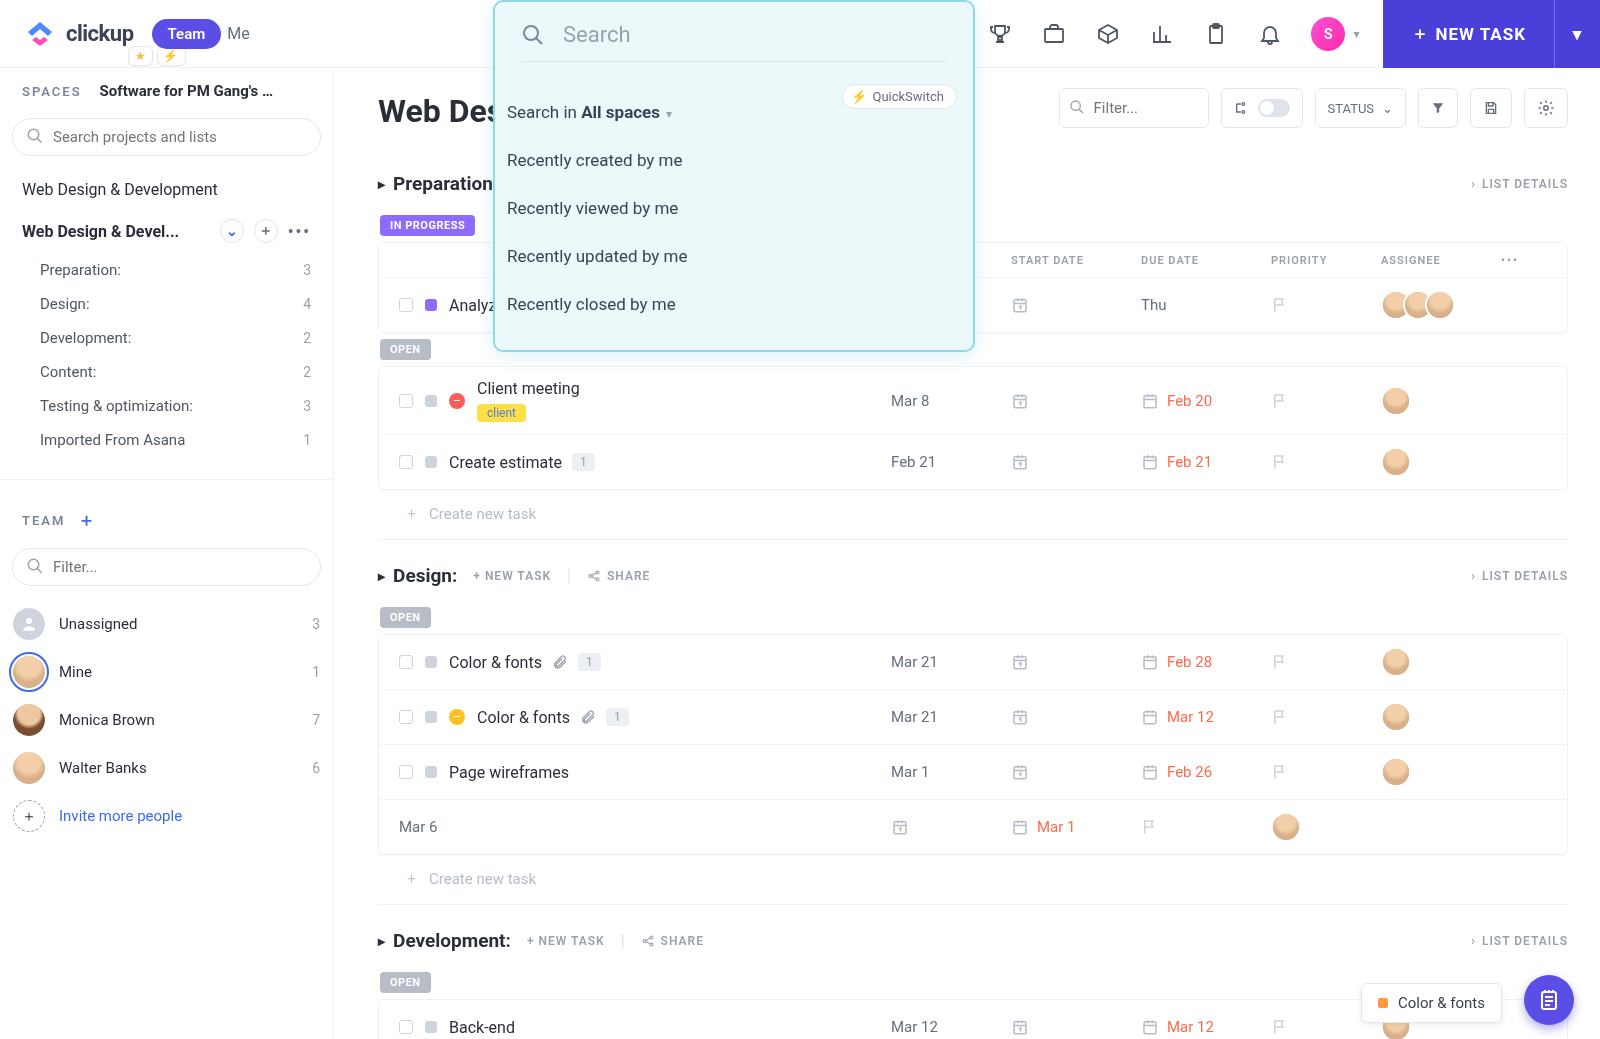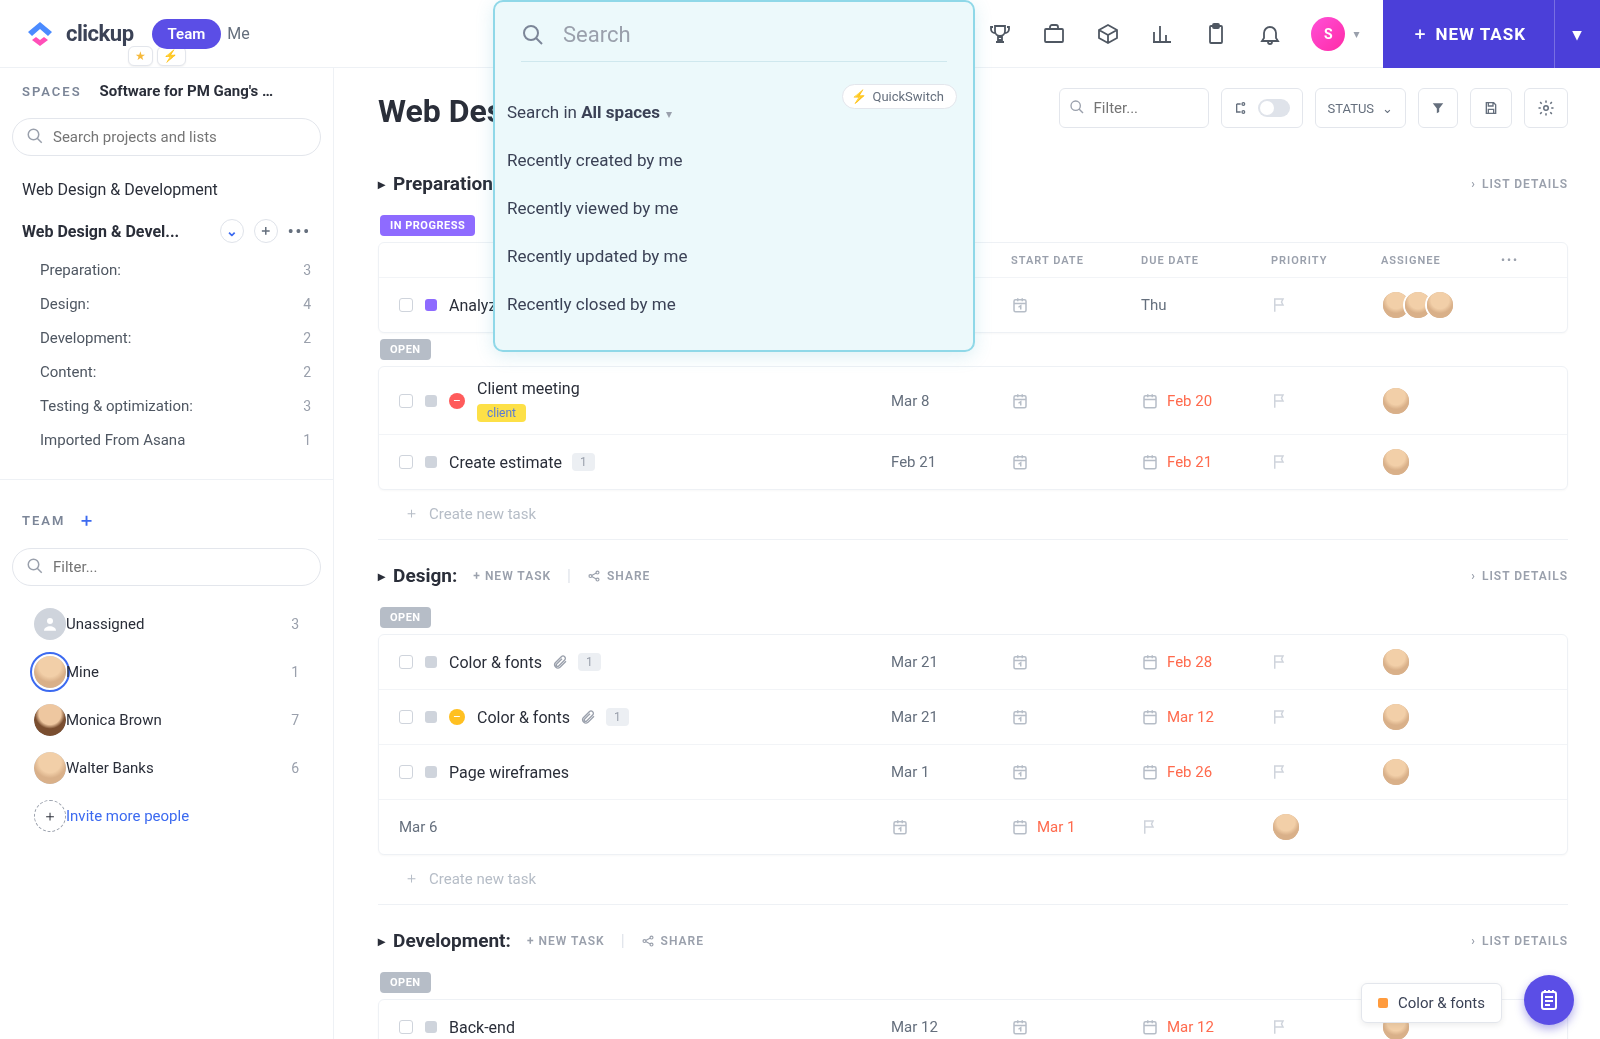--- a/index.html
+++ b/index.html
@@ -48,21 +48,21 @@
 .subproj { padding:8px 22px 8px 40px; font-size:15px; color:#4f5762; display:flex; align-items:center; justify-content:space-between; }
 .subproj .count { color:#9aa0ac; font-size:14px; }
 
 .team-head { padding:28px 22px 12px; font-size:13px; letter-spacing:2px; color:#7c8698; font-weight:600; display:flex; align-items:center; gap:12px; }
 .team-head .plus { color:#3c6af0; font-weight:700; font-size:18px; }
 
 .team-search { margin:4px 12px 14px; position:relative; }
 .team-search input { width:100%; height:38px; border:1px solid #e3e6ec; border-radius:20px; padding:0 14px 0 40px; font-size:15px; }
 .team-search .sicon { position:absolute; left:14px; top:9px; color:#9aa0ac; }
 
-.team-row { padding:8px 34px; display:flex; align-items:center; font-size:15px; color:#2a2e39;text-align:right; }
+.team-row { padding:8px 13px; display:flex; align-items:center; gap:14px; font-size:15px; color:#2a2e39;text-align:right; }
 .team-row .count { margin-left:auto; color:#9aa0ac; font-size:14px; }
 .team-ava { width:32px; height:32px; border-radius:50%; background:#cfd4dc; display:flex; align-items:center; justify-content:center; color:#fff; overflow:hidden; }
 .team-ava.ring { outline:2px solid #3c6af0; outline-offset:2px; }
 .team-ava.dashed { border:1px dashed #9aa0ac; background:#fff; color:#2a2e39; }
 .invite { color:#3c6af0; font-size:15px; }
 
 
 .main { flex:1; padding:24px 32px 0 44px; overflow:auto; position:relative; }
 .page-title { font-size:32px; font-weight:700; color:#2a2e39; margin-bottom:6px; }
 .toolbar-right { position:absolute; right:32px; top:20px; display:flex; align-items:center; gap:12px; }

